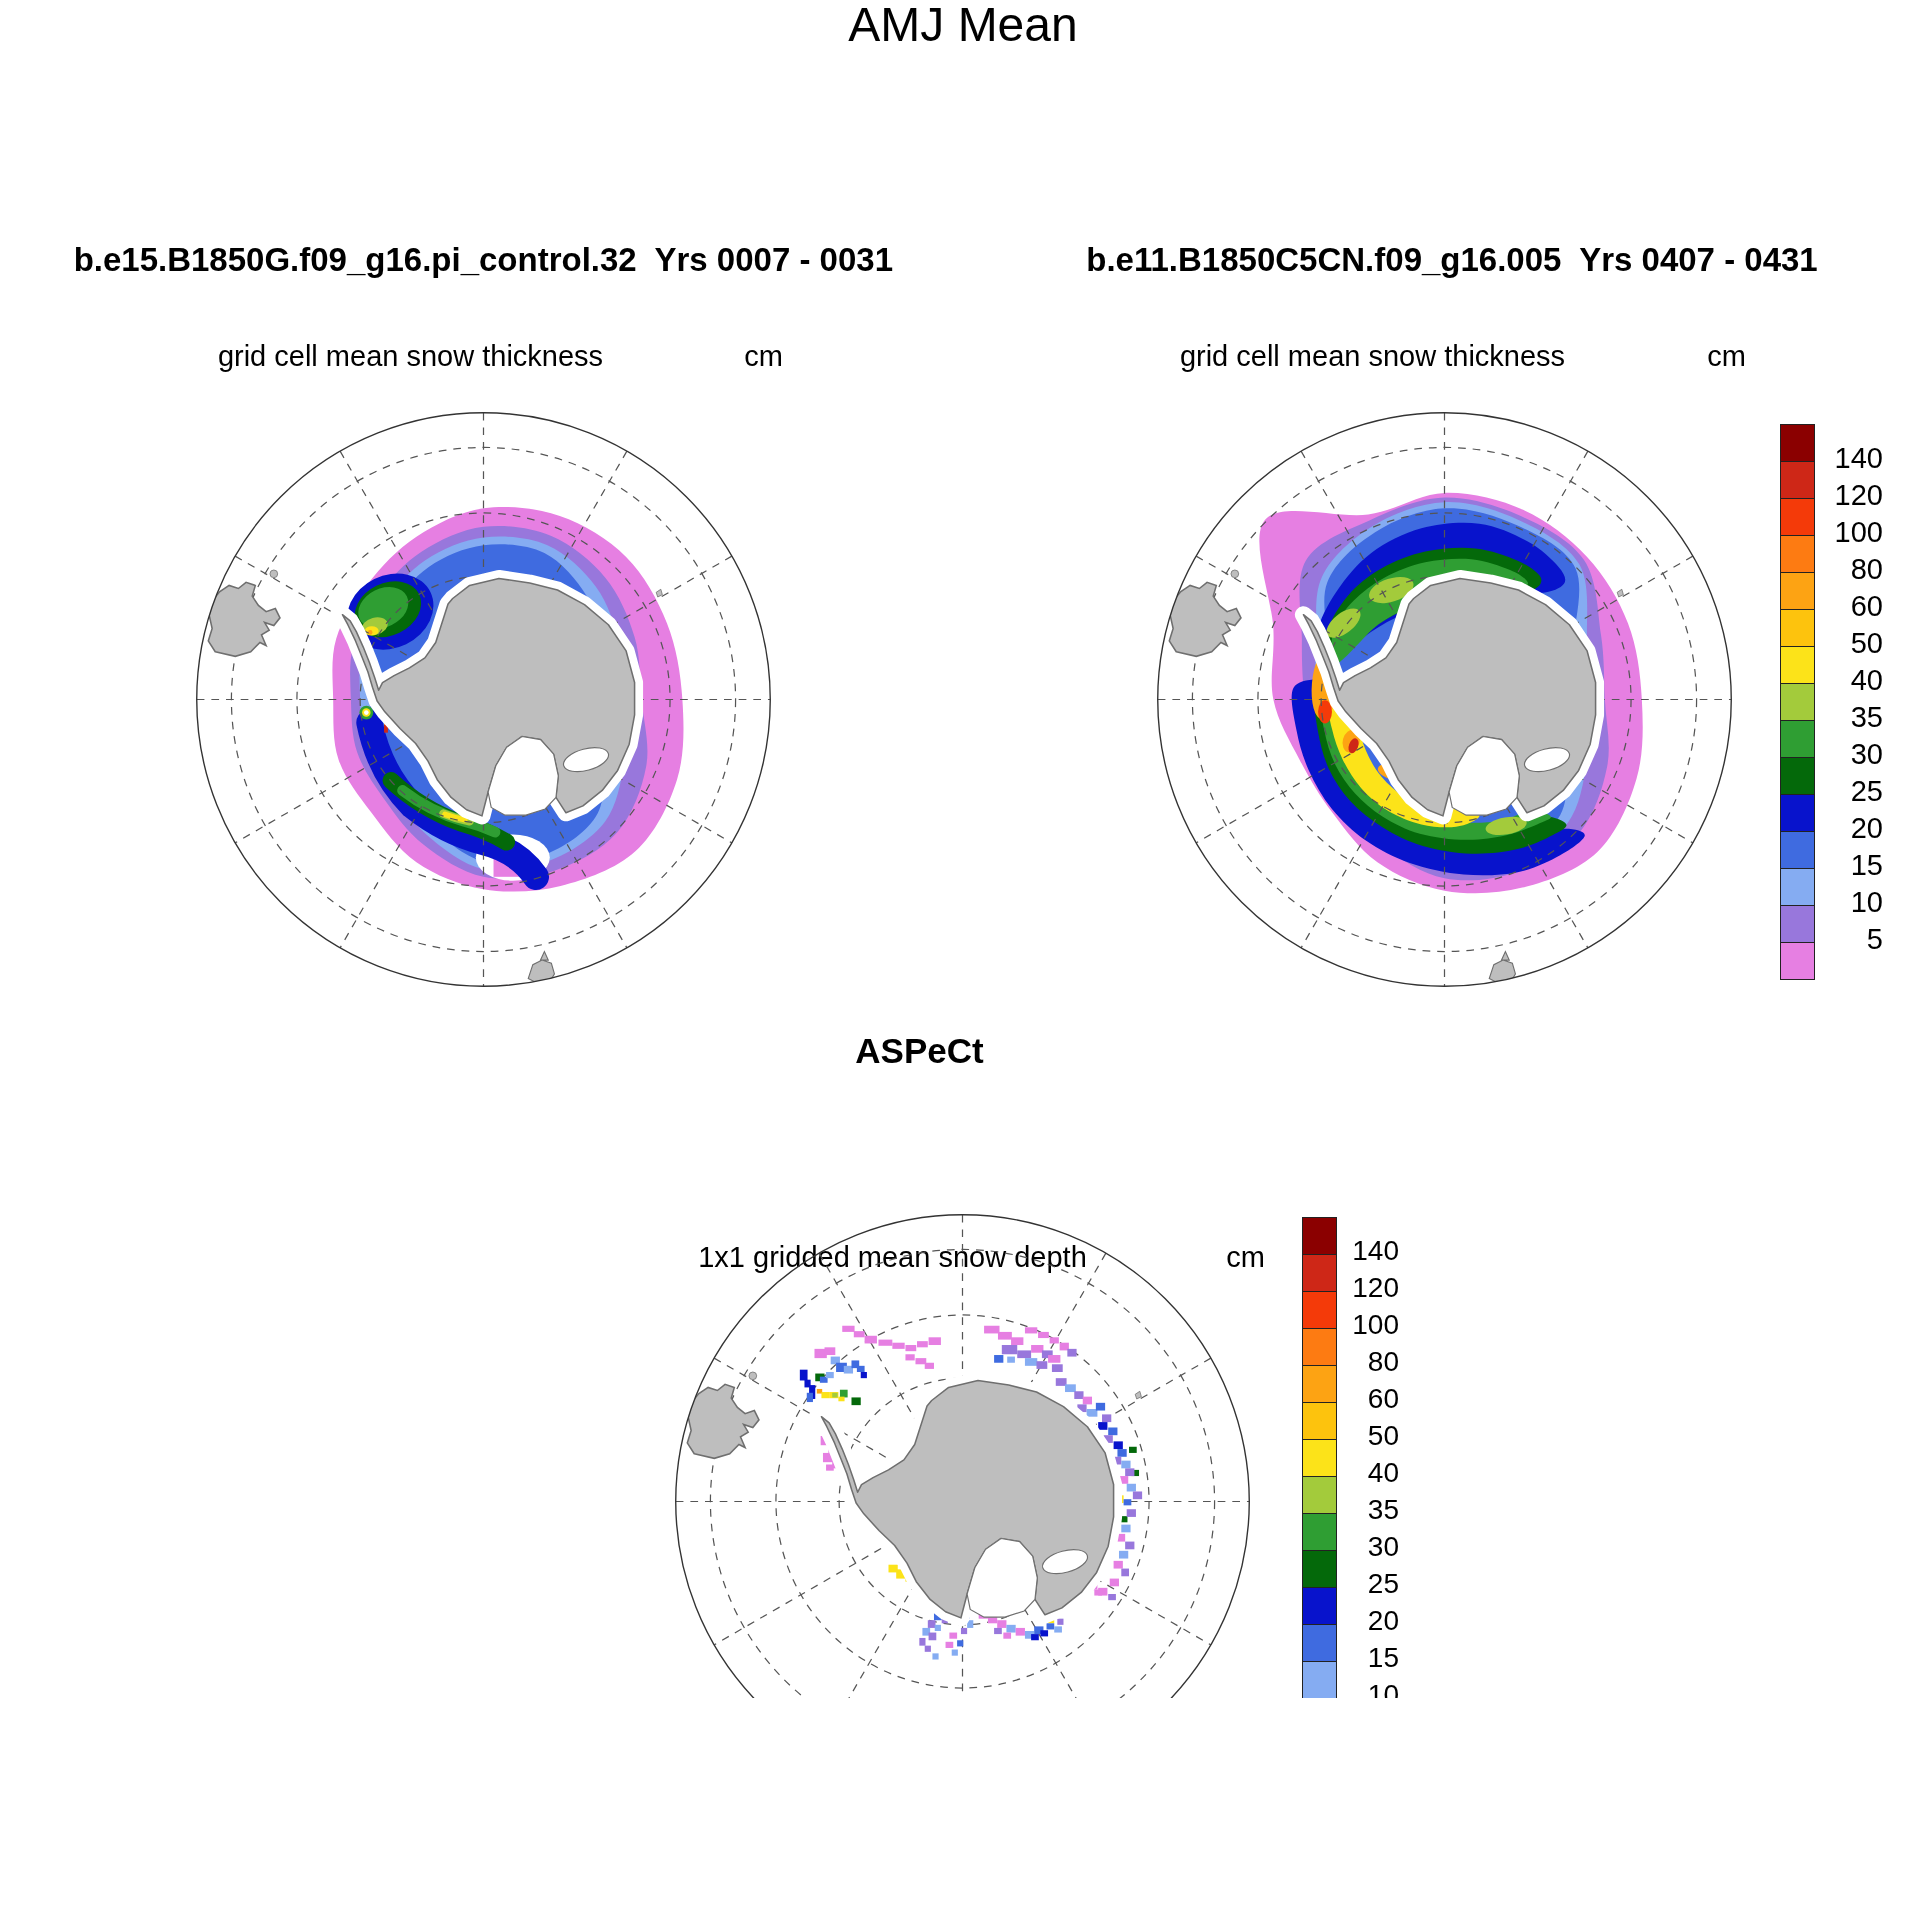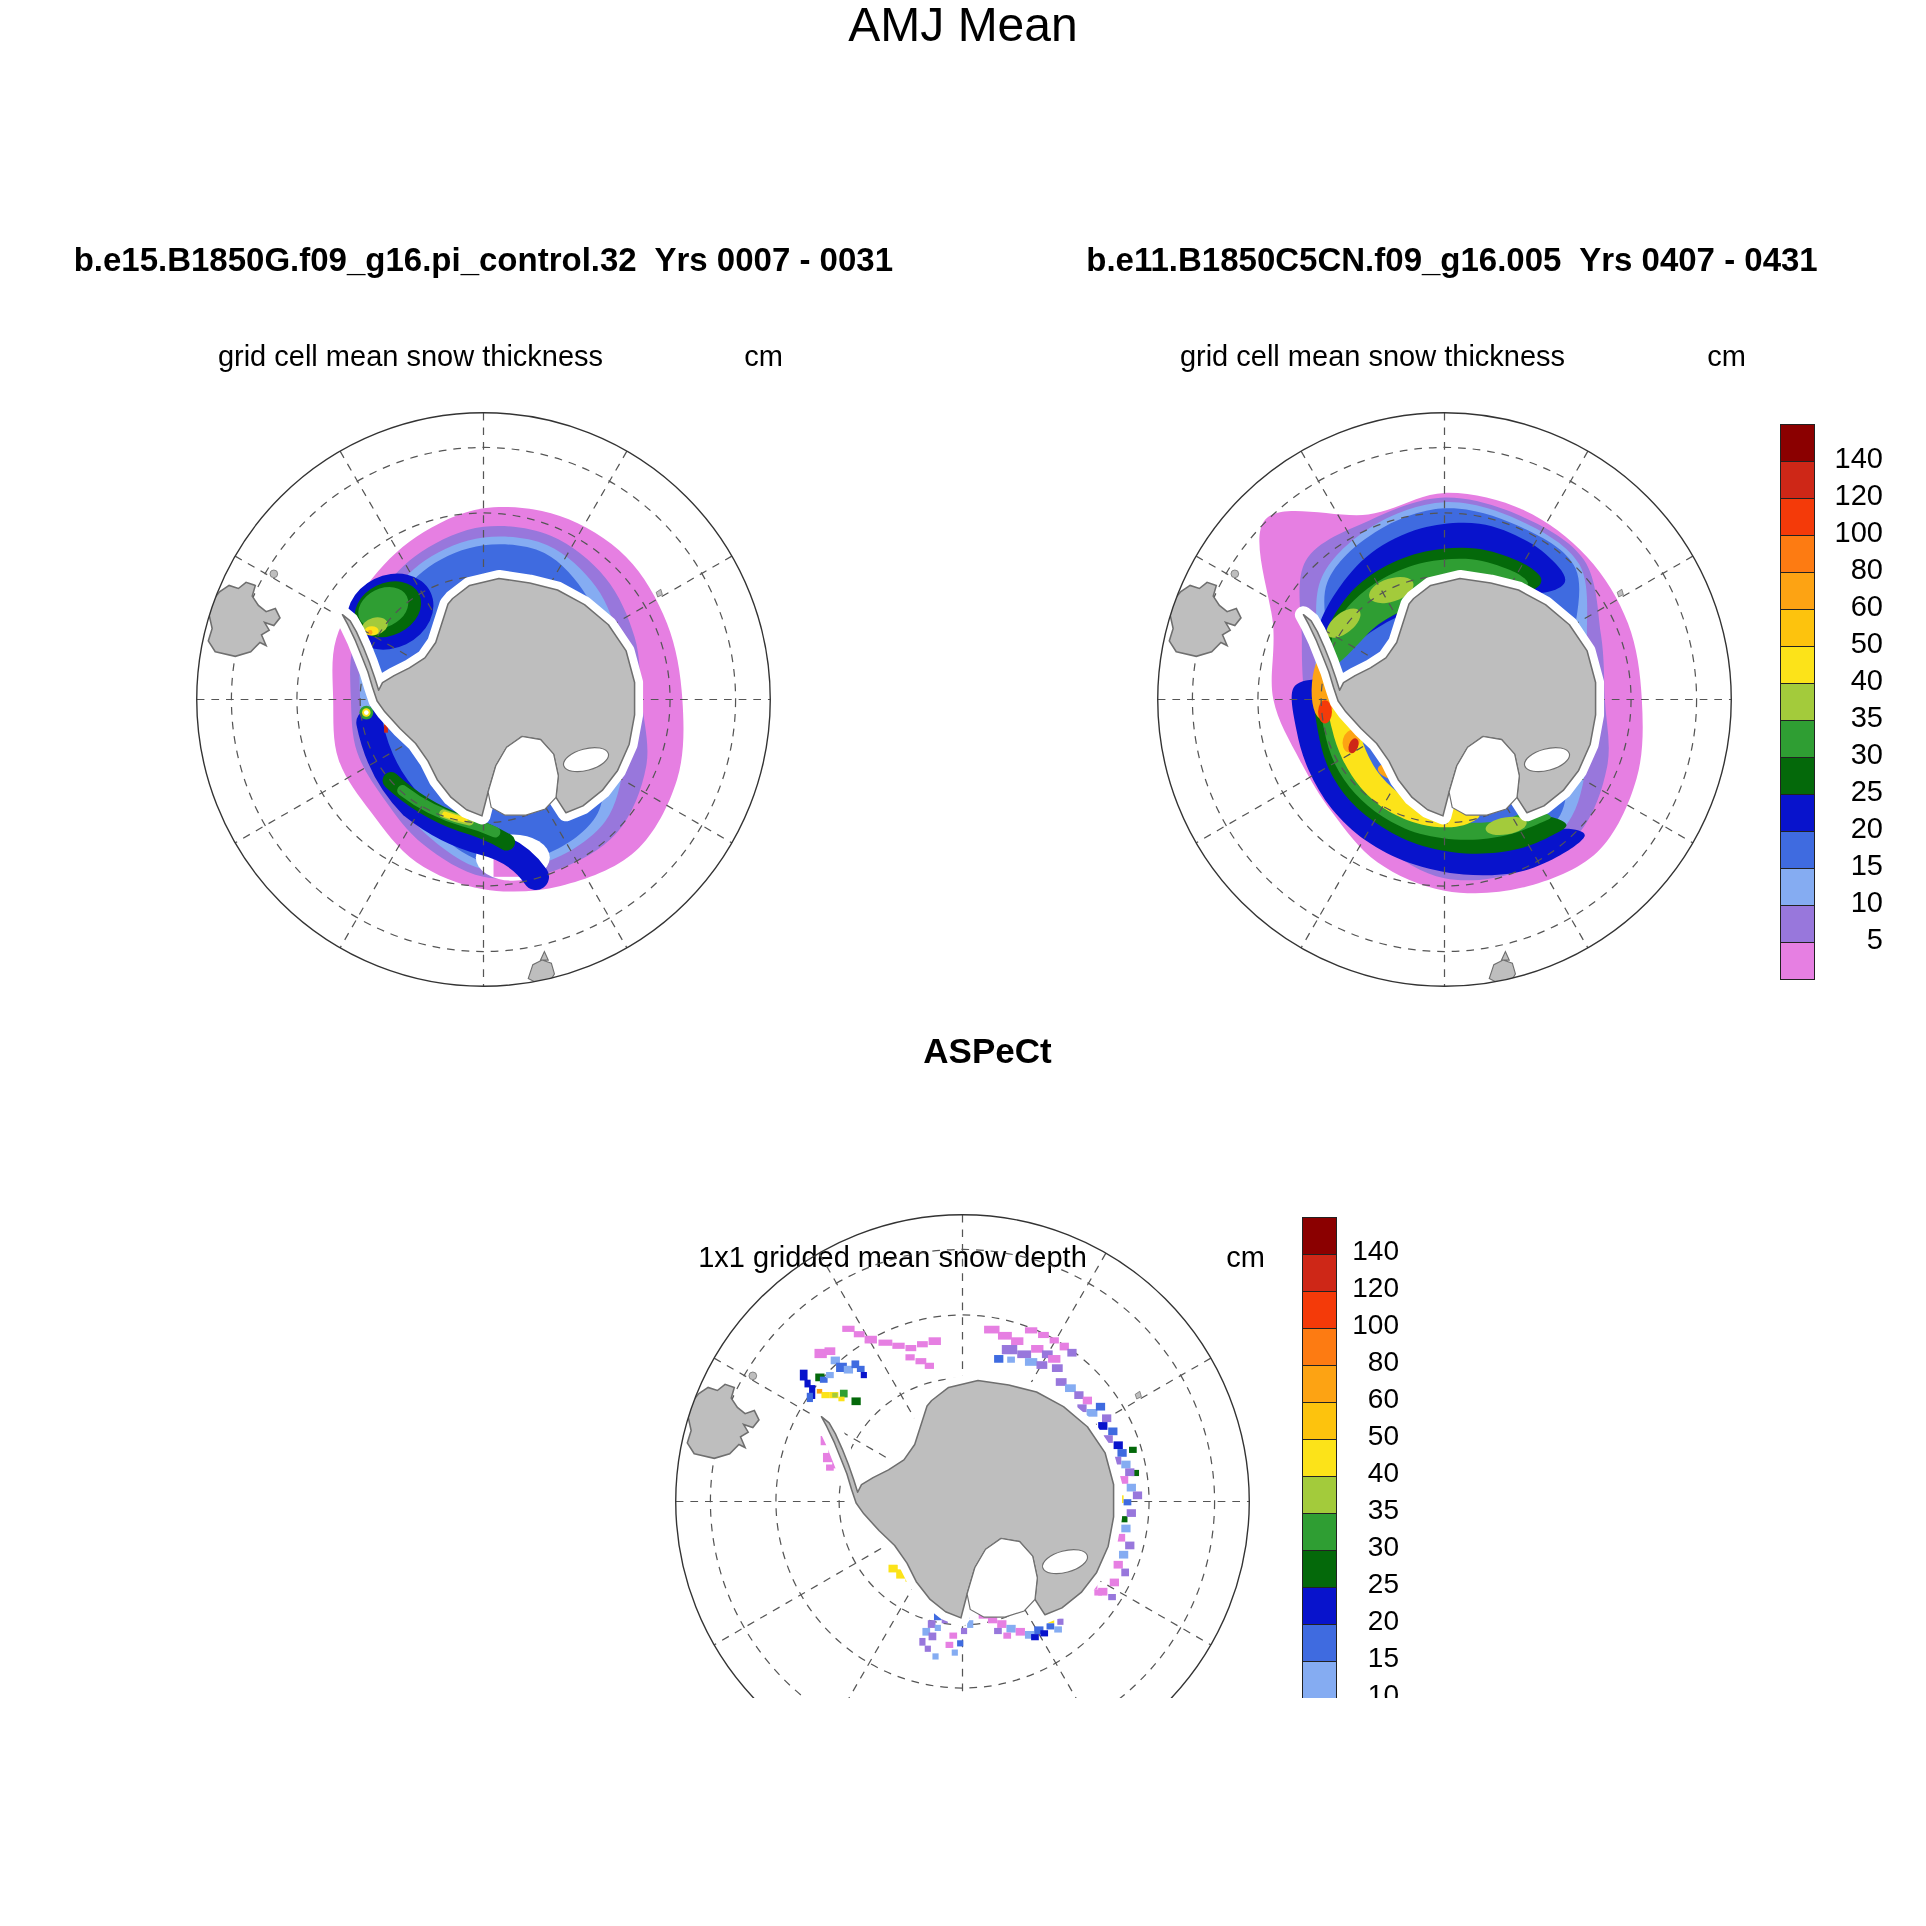--- a/index.html
+++ b/index.html
@@ -27,21 +27,21 @@
 
   <div class="t center runline" style="left:-7.7px;top:243px;width:982px;">b.e15.B1850G.f09_g16.pi_control.32  Yrs 0007 - 0031</div>
   <div class="t center runline" style="left:959px;top:243px;width:986px;">b.e11.B1850C5CN.f09_g16.005  Yrs 0407 - 0431</div>
 
   <div class="t center subtitle" style="left:141px;top:341px;width:539px;">grid cell mean snow thickness</div>
   <div class="t center units" style="left:725px;top:341px;width:77px;">cm</div>
 
   <div class="t center subtitle" style="left:1103px;top:341px;width:539px;">grid cell mean snow thickness</div>
   <div class="t center units" style="left:1688px;top:341px;width:77px;">cm</div>
 
-  <div class="t center obslabel" style="left:795px;top:1033px;width:385px;">ASPeCt</div>
+  <div class="t center obslabel" style="left:727px;top:1033px;width:385px;">ASPeCt</div>
 
   <div class="t center subtitle" style="left:623px;top:1242px;width:539px;">1x1 gridded mean snow depth</div>
   <div class="t center units" style="left:1207px;top:1242px;width:77px;">cm</div>
 
   <svg id="map-left" style="left:179px;top:395px;" width="609" height="609" viewBox="-395 -395 790 790">
       <defs>
         <clipPath id="map-left-clip">
           <circle cx="0" cy="0" r="372"></circle>
         </clipPath>
       </defs>

